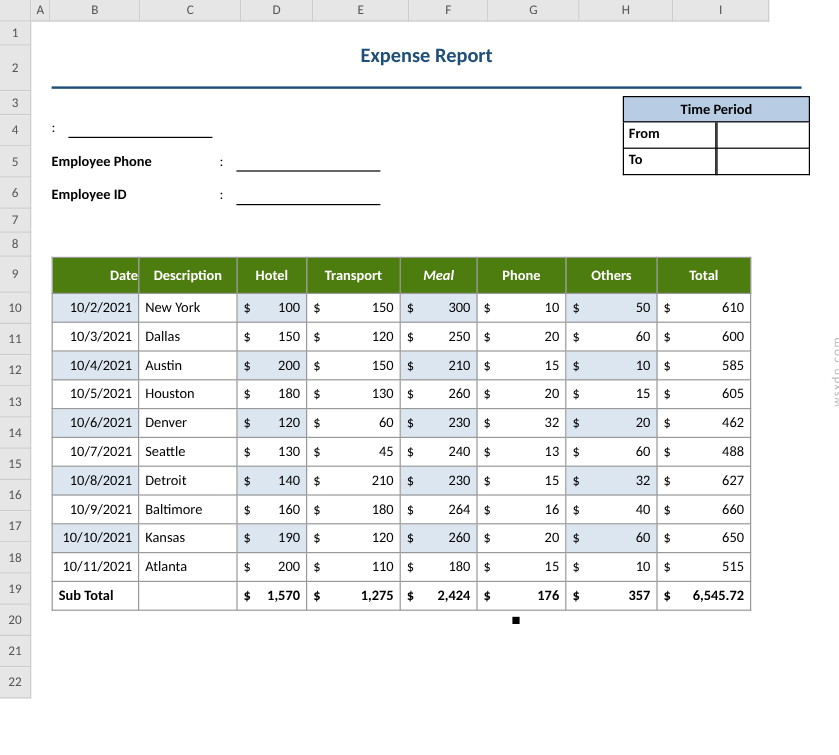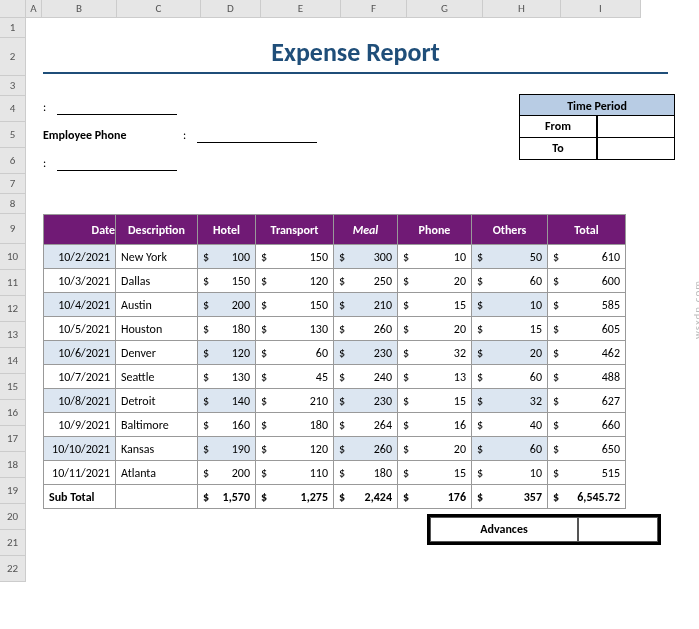--- a/index.html
+++ b/index.html
@@ -43,21 +43,21 @@
       line-height: 18px;
       color: #555;
       font-size: 11px;
     }
     .title {
       position: absolute;
       left: 27px; top: 18px;
       width: 625px; height: 38px;
       text-align: center;
       color: #1f4e79;
-      font-size: 26px;
+      font-size: 17px;
       font-weight: bold;
       border-bottom: 2px solid #1f4e79;
     }
     .form-area {
       position: absolute;
       left: 43px;
       top: 76px;
     }
     .form-row {
       display: flex;
@@ -85,31 +85,31 @@
     .tp-row {
       display: flex;
       height: 22px;
     }
     .tp-row > div {
       border: 1px solid #000;
       border-top: none;
       padding: 0 4px;
       line-height: 21px;
     }
-    .tp-label { width: 78px; font-weight: bold; border-right: none; text-align: center; }
+    .tp-label { width: 78px; font-weight: bold; border-right: none; }
     .tp-val { width: 78px; }
     
     .expense-table {
       position: absolute;
       left: 43px;
       top: 196px;
       border-collapse: collapse;
     }
     .expense-table th {
-      background: #701a75;
+      background: #4d7c0f;
       color: #fff;
       font-weight: bold;
       height: 30px;
       border: 1px solid #999;
       font-size: 12px;
     }
     .expense-table td {
       height: 24px;
       border: 1px solid #999;
       padding: 0 5px;
@@ -205,26 +205,27 @@
   <div class="form-row">
     <div class="form-colon">:</div>
     <div class="form-underline"></div>
   </div>
   <div class="form-row">
     <div class="form-label">Employee Phone</div>
     <div class="form-colon">:</div>
     <div class="form-underline"></div>
   </div>
   <div class="form-row">
+    <div class="form-label">Employee ID</div>
     <div class="form-colon">:</div>
     <div class="form-underline"></div>
   </div>
 </div>
 
-<div class="time-period" style="top:94px">
+<div class="time-period" style="top:80px">
   <div class="tp-header">Time Period</div>
   <div class="tp-row">
     <div class="tp-label">From</div>
     <div class="tp-val"></div>
   </div>
   <div class="tp-row">
     <div class="tp-label">To</div>
     <div class="tp-val"></div>
   </div>
 </div>
@@ -680,19 +681,15 @@
           <div class="currency">
             <span>$</span>
             <span>6,545.72</span>
           </div>
         </td>
 </tr>
     </tbody>
 </table>
 
 <div class="footer-box">
-  <div class="footer-row">
-    <div class="fr-label">Advances</div>
-    <div class="fr-val"></div>
-  </div>
 </div>
 
 <div class="watermark">wsxdn.com</div>
 
 </body></html>

